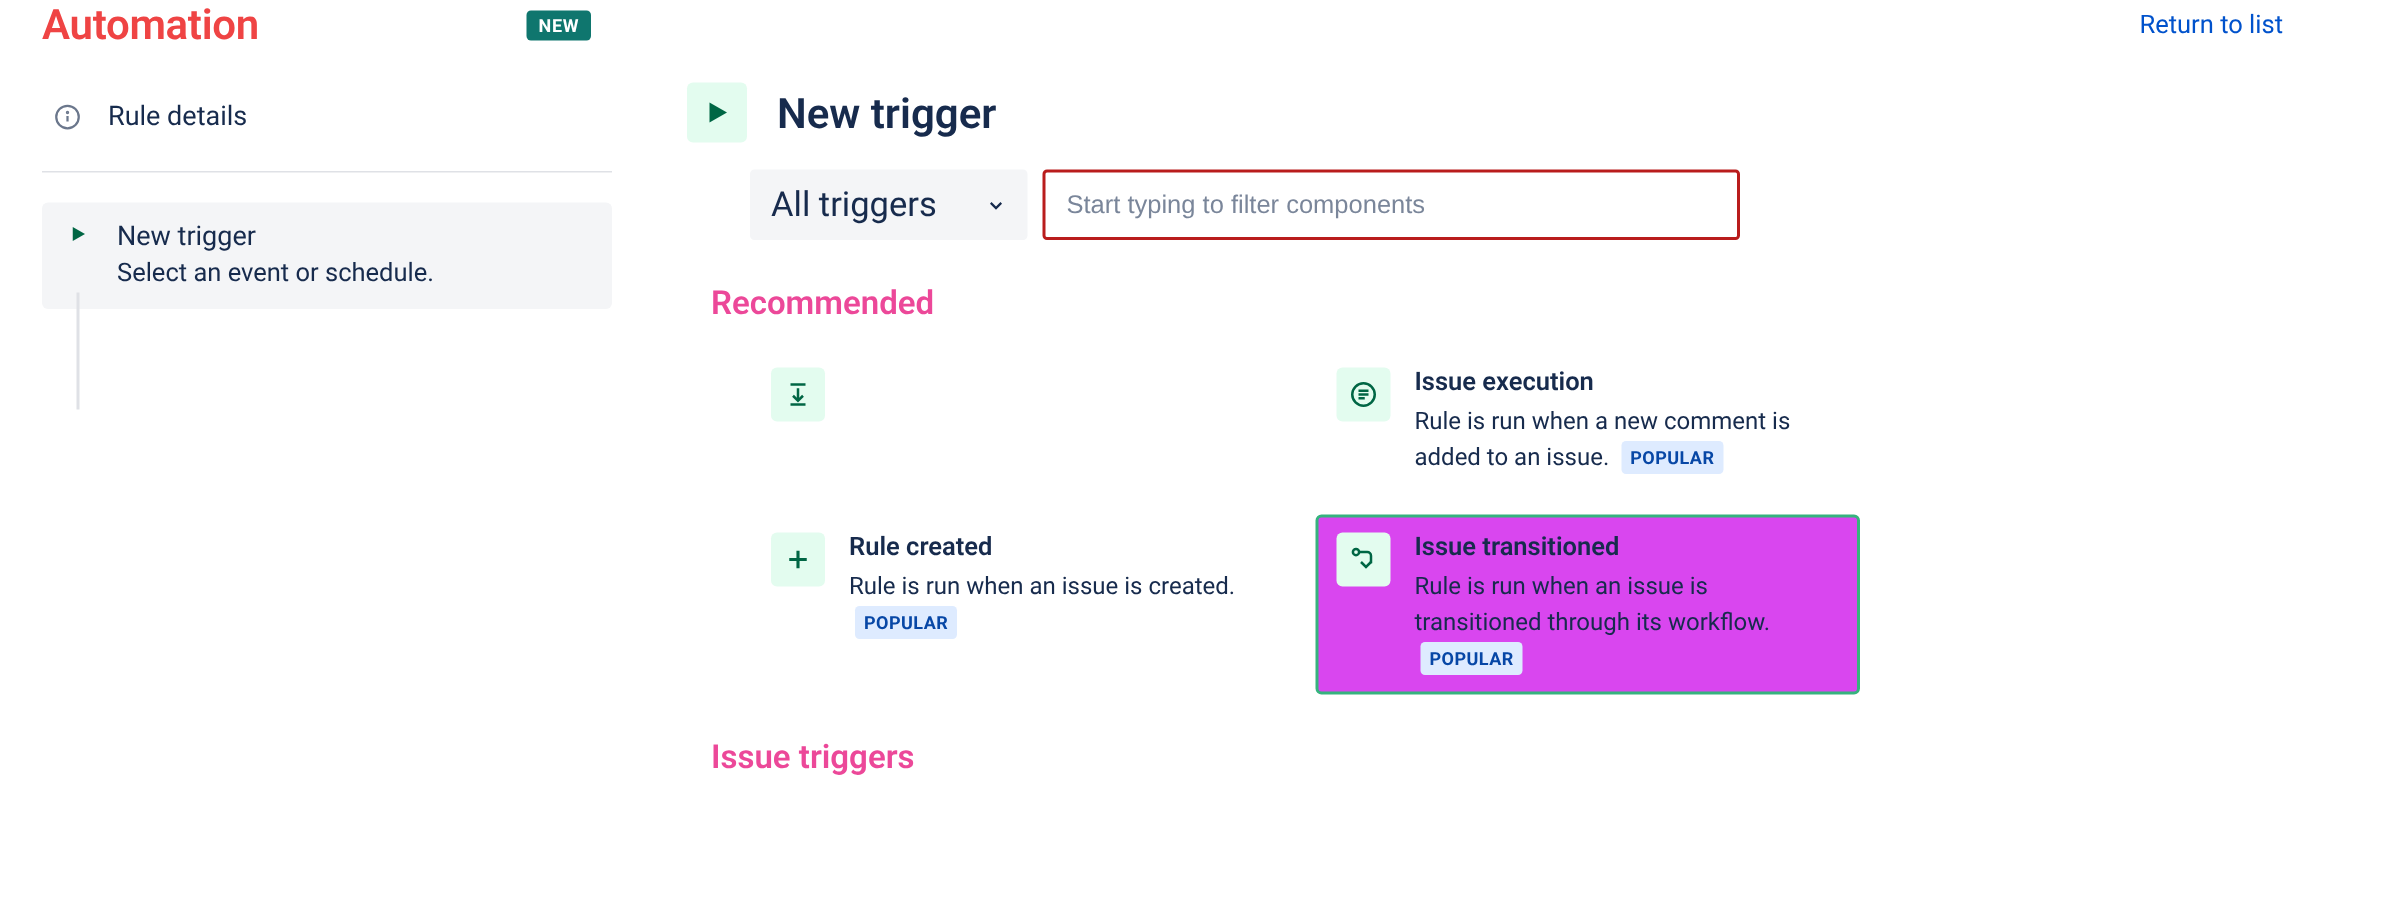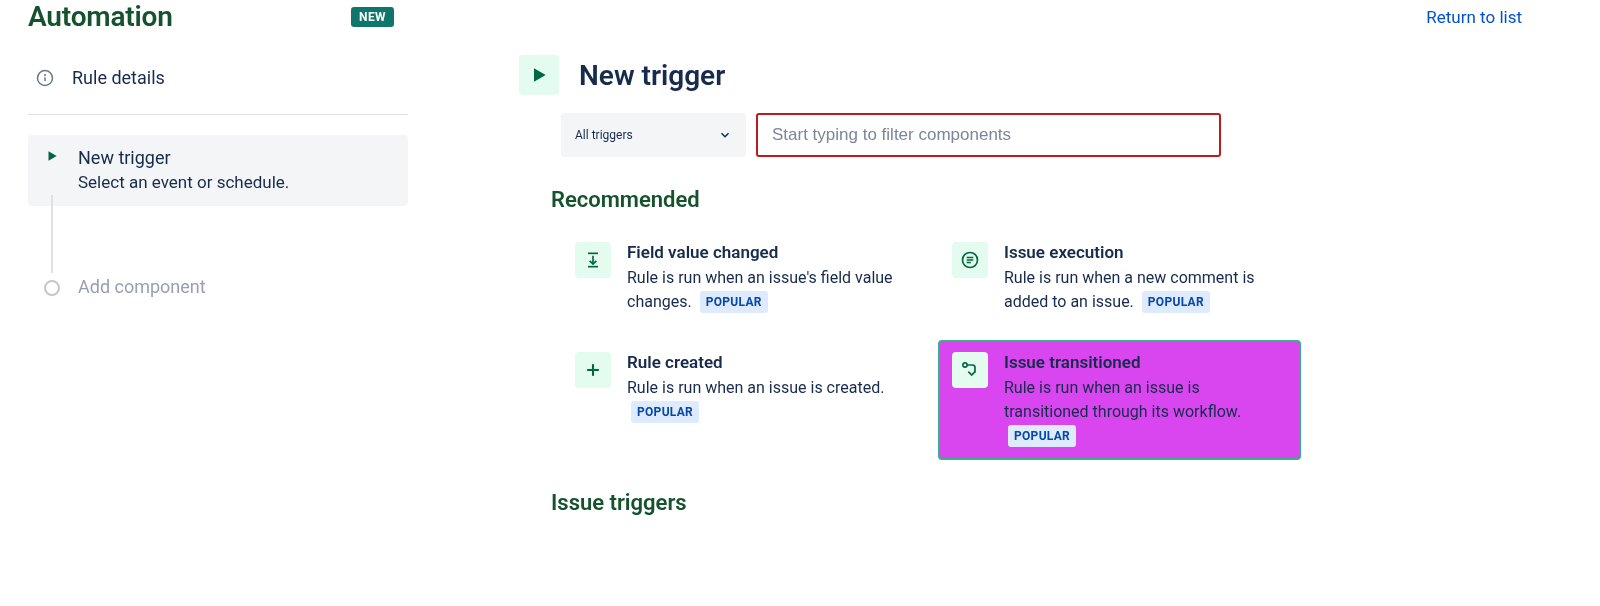--- a/index.html
+++ b/index.html
@@ -25,21 +25,21 @@
     }
     .header-left {
       display: flex;
       align-items: center;
       gap: 16px;
       width: 380px;
     }
     .automation-title {
       font-size: 28px;
       font-weight: 600;
-      color: #14532d;
+      color: #ef4444;
       letter-spacing: -0.2px;
     }
     .badge-new {
       background: #0f766e;
       color: #fff;
       font-size: 12px;
       font-weight: 700;
       padding: 3px 8px;
       border-radius: 3px;
       letter-spacing: 0.4px;
@@ -50,21 +50,21 @@
       color: #0052CC;
       font-size: 17px;
       font-weight: 400;
       text-decoration: none;
       cursor: pointer;
       margin-right: 50px;
       text-align: center;
     }
     .body {
       display: flex;
-      gap: 111px;
+      gap: 50px;
     }
     .sidebar {
       width: 380px;
       flex-shrink: 0;
     }
     .rule-details {
       display: flex;
       align-items: center;
       gap: 18px;
       padding: 12px 8px 26px 8px;
@@ -171,21 +171,21 @@
       margin-bottom: 30px;
       margin-left: 42px;
     }
     .dropdown {
       background: #F4F5F7;
       border-radius: 3px;
       padding: 10px 14px;
       display: flex;
       align-items: center;
       gap: 30px;
-      font-size: 12px;
+      font-size: 23px;
       color: #172B4D;
       cursor: pointer;
       min-width: 185px;
       justify-content: space-between;
     }
     .search-input {
       flex: 1;
       max-width: 465px;
       border: 2px solid #b91c1c;
       border-radius: 3px;
@@ -193,23 +193,23 @@
       font-size: 17px;
       color: #172B4D;
       outline: none;
     }
     .search-input::placeholder {
       color: #7A869A;
     }
     .section-title {
       font-size: 22px;
       font-weight: 600;
-      color: #14532d;
+      color: #ec4899;
       margin-bottom: 18px;
-      margin-left: 32px;
+      margin-left: 16px;
     }
     .grid {
       display: grid;
       grid-template-columns: 1fr 1fr;
       gap: 14px 14px;
       margin-left: 42px;
       margin-bottom: 30px;
       max-width: 740px;
     }
     .card {
@@ -291,26 +291,20 @@
           <span class="chain-icon">
             <svg width="14" height="14" viewBox="0 0 24 24" fill="#006644">
                 <path d="M6 4l14 8-14 8V4z"></path>
               </svg>
           </span>
           <div>
             <div class="chain-text-title">New trigger</div>
             <div class="chain-text-sub">Select an event or schedule.</div>
           </div>
         </div>
-        <div class="chain-item add">
-          <span class="chain-icon">
-            <span class="empty-circle"></span>
-          </span>
-          <span class="add-text">Add component</span>
-        </div>
       </div>
     </div>
 
     <div class="main">
       <div class="main-header">
         <div class="play-box">
           <svg width="20" height="20" viewBox="0 0 24 24" fill="#006644">
               <path d="M6 4l14 8-14 8V4z"></path>
             </svg>
         </div>
@@ -334,24 +328,20 @@
       <div class="grid">
         <div class="card">
           <div class="card-icon">
             <svg width="20" height="20" viewBox="0 0 24 24" fill="none" stroke="#006644" stroke-width="2">
                 <line x1="6" y1="4" x2="18" y2="4"></line>
                 <line x1="12" y1="7" x2="12" y2="16"></line>
                 <polyline points="8 13 12 17 16 13"></polyline>
                 <line x1="6" y1="20" x2="18" y2="20"></line>
               </svg>
           </div>
-          <div>
-            <div class="card-title">Field value changed</div>
-            <div class="card-desc"><span>Rule is run when an issue's field value changes.</span> <span class="popular">POPULAR</span></div>
-          </div>
         </div>
 
         <div class="card">
           <div class="card-icon">
             <svg width="20" height="20" viewBox="0 0 24 24" fill="none" stroke="#006644" stroke-width="2">
                 <circle cx="12" cy="12" r="9"></circle>
                 <path d="M8 12h8M8 9h8M8 15h5"></path>
               </svg>
           </div>
           <div>

